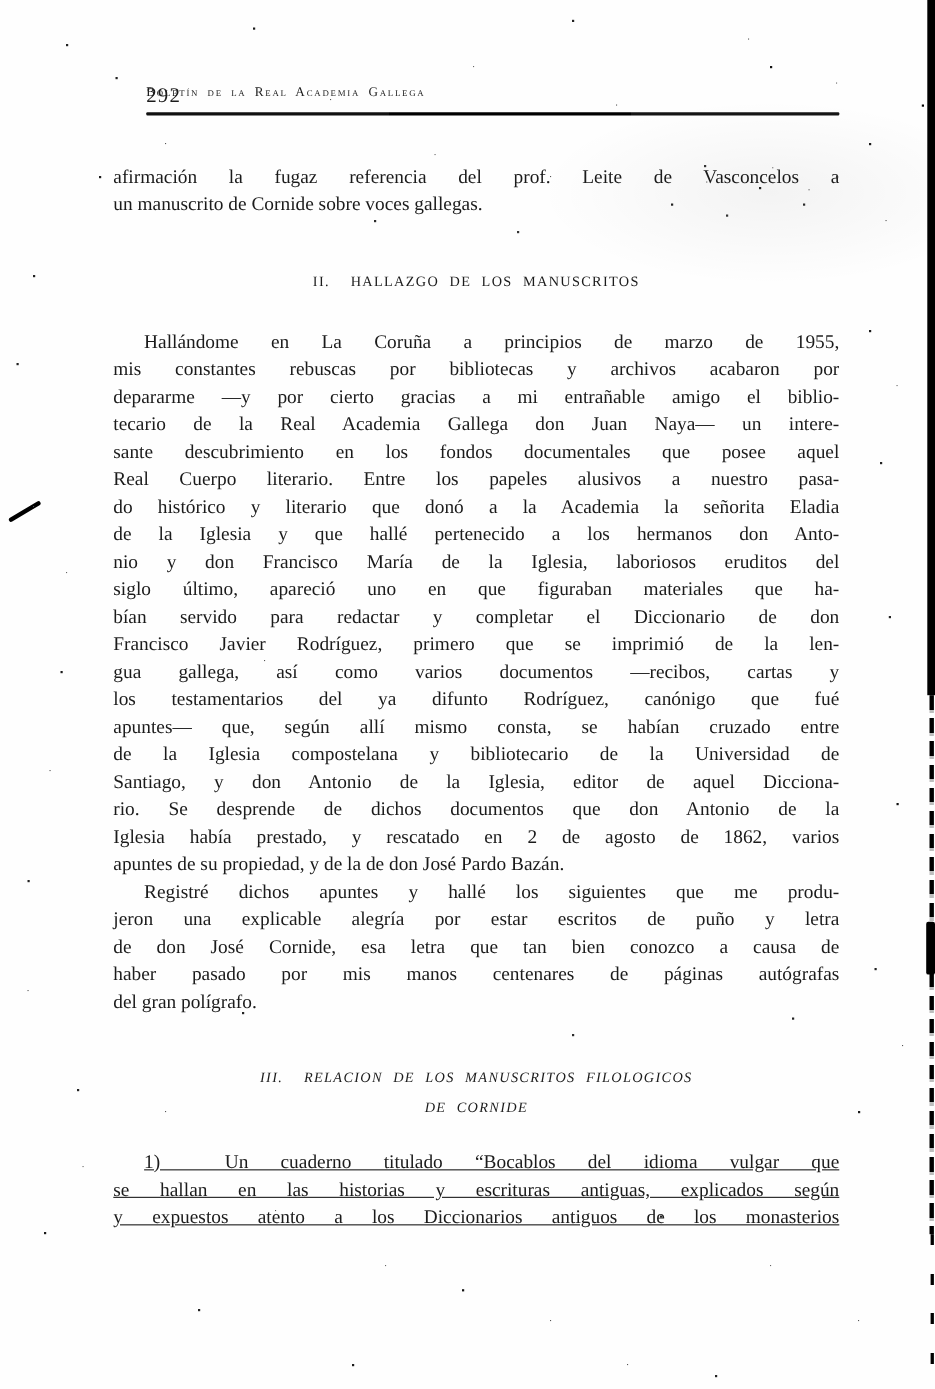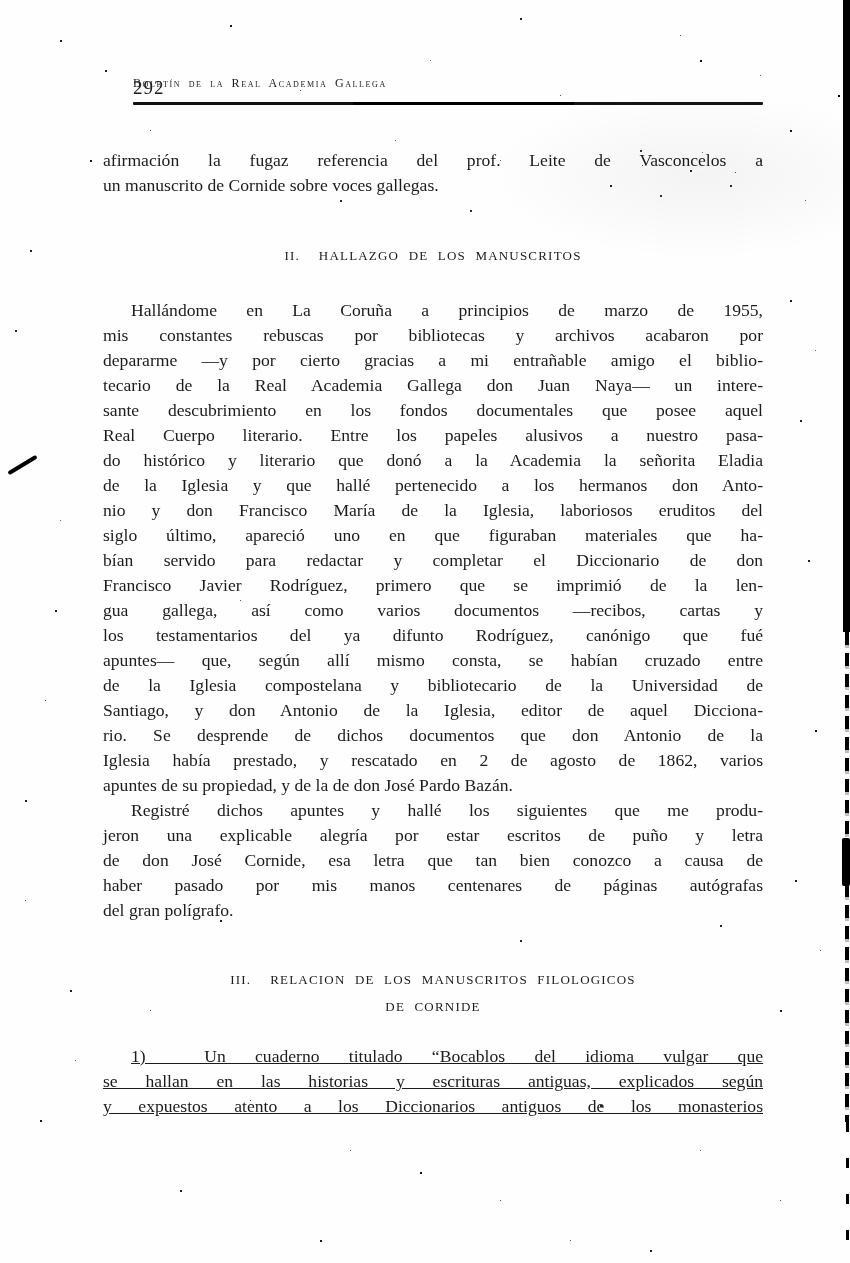--- a/index.html
+++ b/index.html
@@ -50,21 +50,21 @@
   .para .line.indent{text-indent:28px;}
   .heading .line{
     text-align:center;
     font-size:13px;line-height:27px;
     letter-spacing:1.2px;word-spacing:5px;
   }
   
   .text-column > :nth-child(2){margin-top:44px;}
   .text-column > :nth-child(3){margin-top:29px;}
   .text-column > :nth-child(4){margin-top:0;}
-  .text-column > :nth-child(5){margin-top:43px;}
+  .text-column > :nth-child(5){margin-top:43px;font-style:italic;}
   .text-column > :nth-child(6){margin-top:24px;text-decoration:underline;}
   
   .edge-bar-top{
     position:absolute;left:843px;top:0;width:7px;height:632px;
     background:#000;
   }
   .edge-bar-mid{
     position:absolute;left:845px;top:632px;width:4px;height:490px;
     background:repeating-linear-gradient(180deg,#000 0 13px, rgba(0,0,0,0.25) 13px 16px, transparent 16px 21px);
   }

